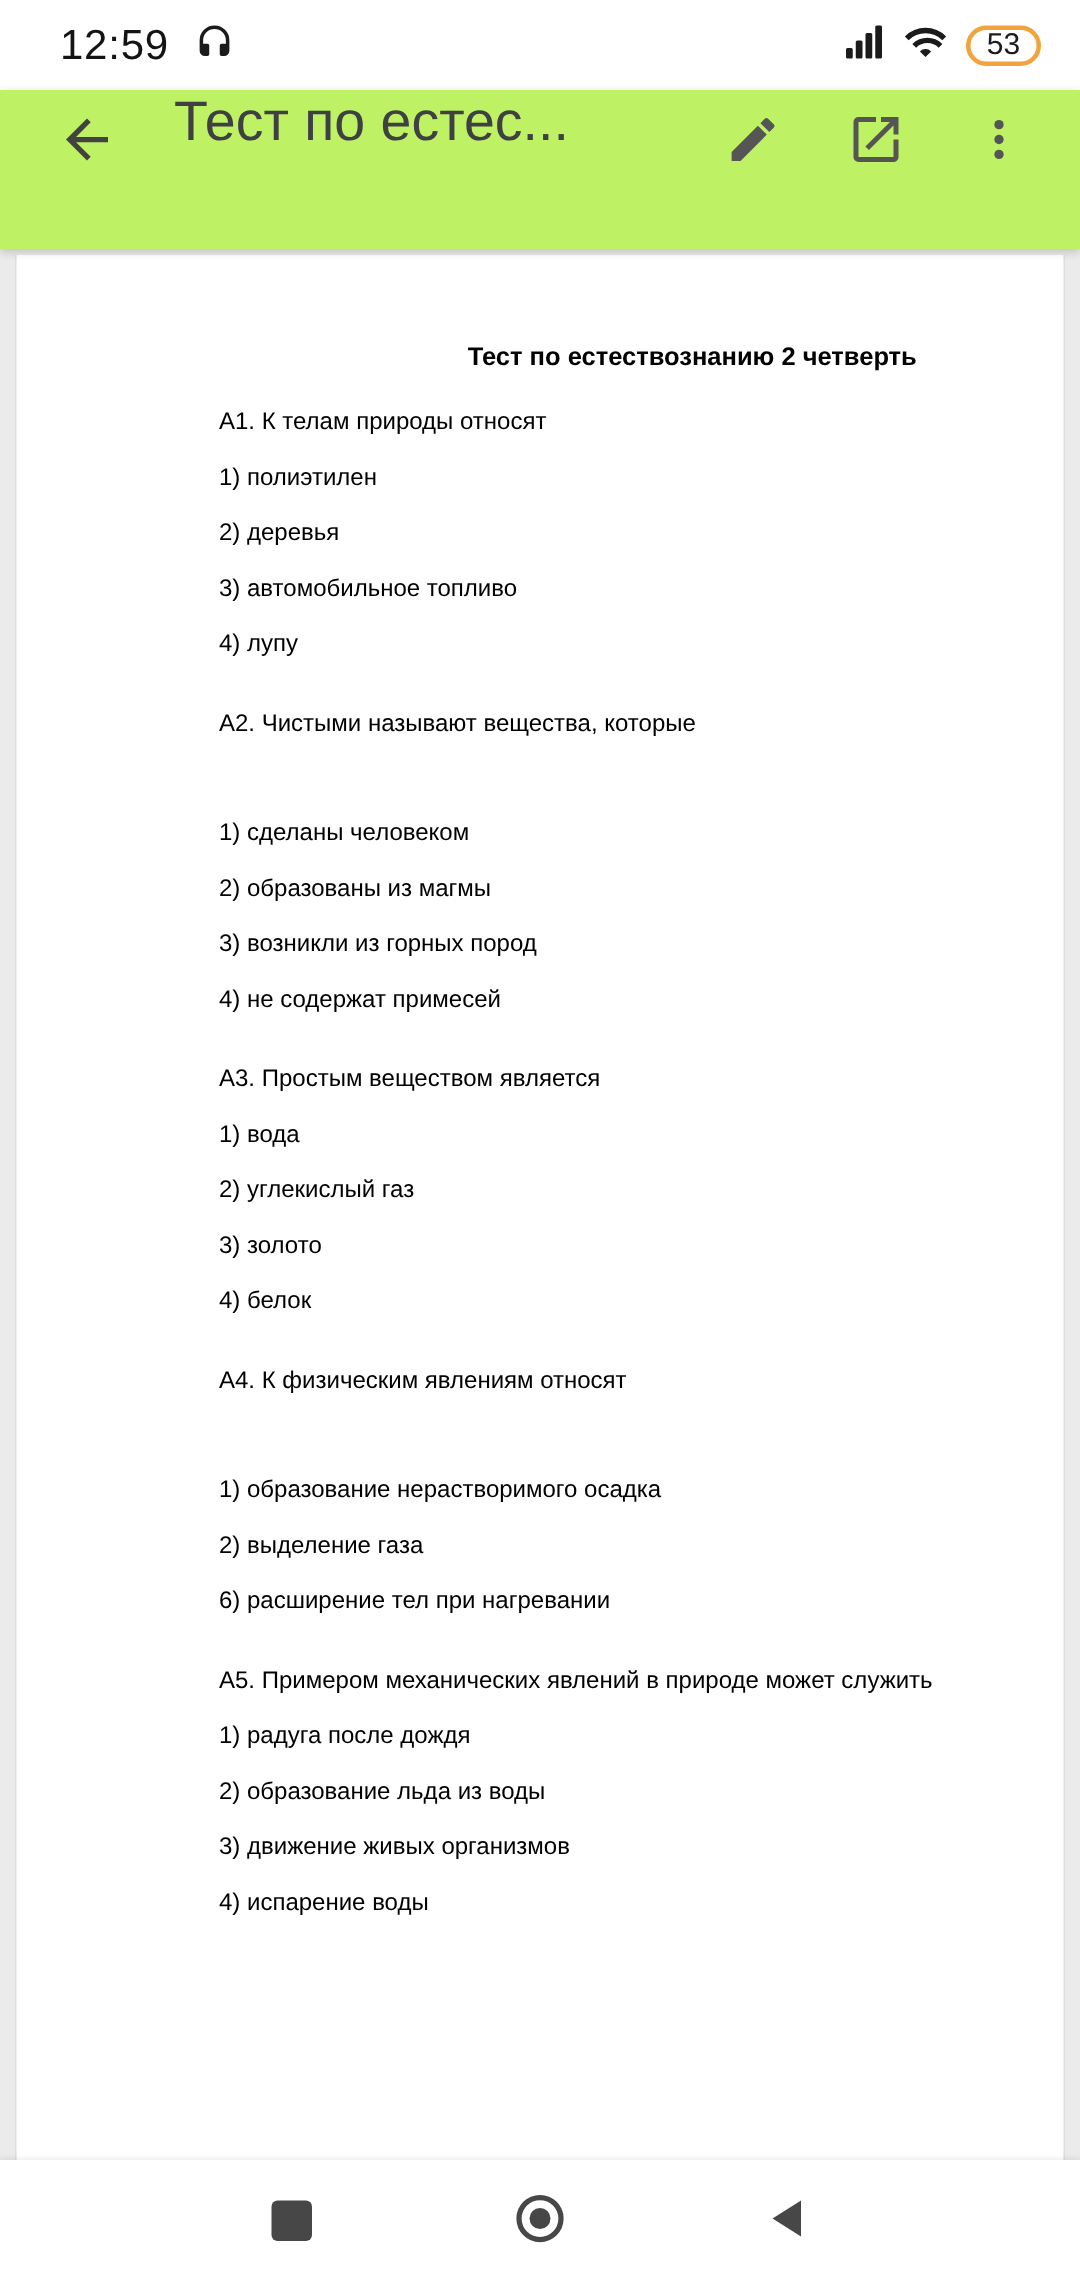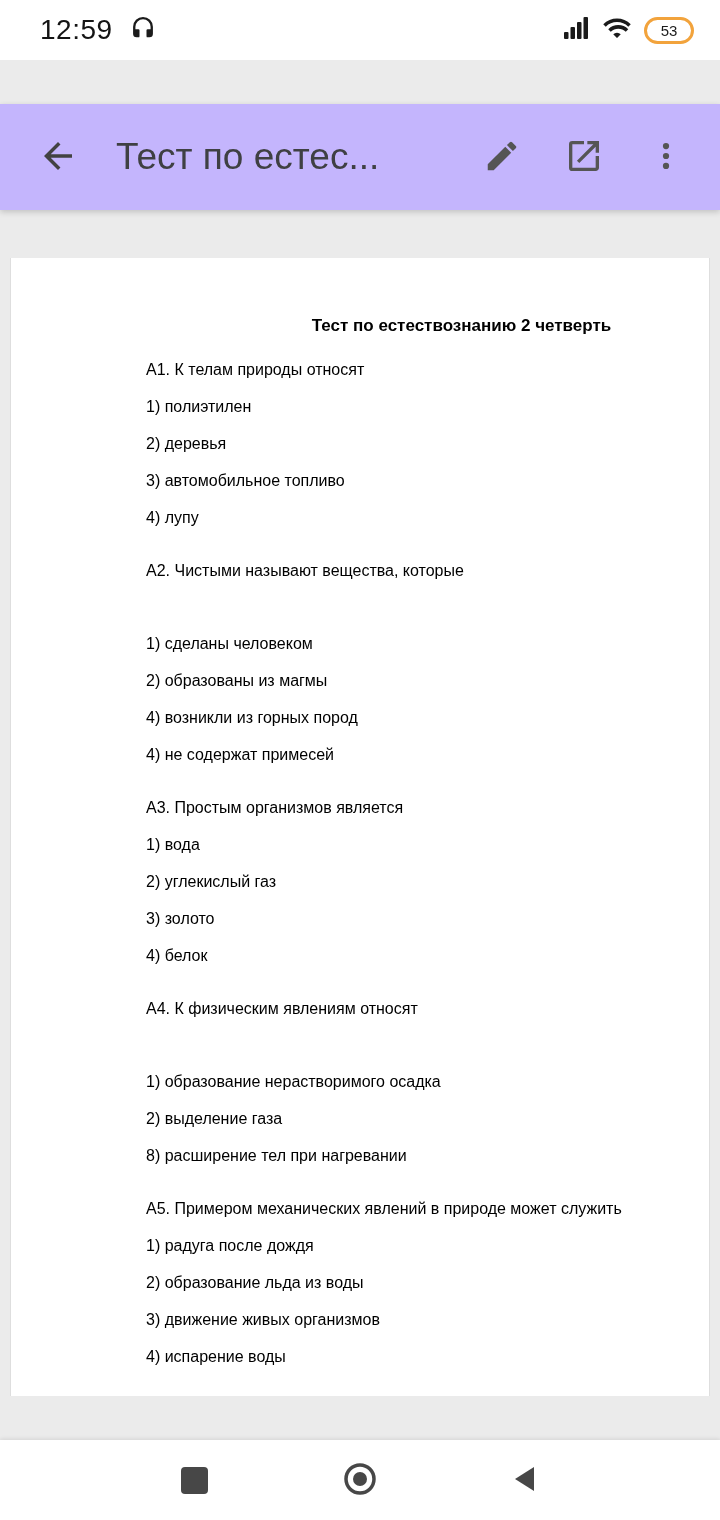--- a/index.html
+++ b/index.html
@@ -1,39 +1,39 @@
 <!DOCTYPE html>
 <html><head>
 <meta charset="utf-8">
 <style>
   * { margin:0; padding:0; box-sizing:border-box; }
   html,body { width:720px; height:1520px; }
   body { font-family:"Liberation Sans", sans-serif; background:#ebebeb; overflow:hidden; }
 
-  .screen { width:720px; height:1520px; display:flex; flex-direction:column;gap:44px; }
+  .screen { width:720px; height:1520px; display:flex; flex-direction:column; }
 
   
   .status-bar {
     flex:0 0 60px; background:#ffffff;
     display:flex; align-items:center; justify-content:space-between;
     padding:0 26px 0 40px;
   }
   .sb-left { display:flex; align-items:center; gap:16px; }
   .sb-time { font-size:28px; font-weight:500; color:#141414; letter-spacing:.5px; }
   .sb-right { display:flex; align-items:center; gap:12px; }
   .battery-pill {
     min-width:50px; height:27px; border:3px solid #f2a33c; border-radius:14px;
     display:flex; align-items:center; justify-content:center;
-    font-size:15px; font-weight:500; color:#1c1c1c; padding:0 9px; background:#fff;
+    font-size:20px; font-weight:500; color:#1c1c1c; padding:0 9px; background:#fff;
   }
 
   
   .app-bar {
-    flex:0 0 106px; background:#c4b5fd; position:relative; z-index:3;
-    display:flex; align-items:center; padding:0 20px 0 24px;
+    flex:0 0 106px; background:#bef264; position:relative; z-index:3;
+    display:flex; align-items:flex-start; padding:0 20px 0 24px;
     box-shadow:0 2px 6px rgba(0,0,0,.18);
   }
   .icon-btn {
     border:none; background:none; width:68px; height:68px;
     display:flex; align-items:center; justify-content:center; cursor:pointer; flex:0 0 auto;
   }
   .app-title {
     flex:1 1 auto; font-size:37px; font-weight:400; color:#3f4043;
     margin-left:24px; white-space:nowrap; overflow:hidden;
   }
@@ -143,37 +143,37 @@
         <p class="line">1) полиэтилен</p>
         <p class="line">2) деревья</p>
         <p class="line">3) автомобильное топливо</p>
         <p class="line">4) лупу</p>
       </div>
 
       <div class="question-block q-gap">
         <p class="line q-line">А2. Чистыми называют вещества, которые</p>
         <p class="line">1) сделаны человеком</p>
         <p class="line">2) образованы из магмы</p>
-        <p class="line">4) возникли из горных пород</p>
+        <p class="line">3) возникли из горных пород</p>
         <p class="line">4) не содержат примесей</p>
       </div>
 
       <div class="question-block">
-        <p class="line q-line">А3. Простым организмов является</p>
+        <p class="line q-line">А3. Простым веществом является</p>
         <p class="line">1) вода</p>
         <p class="line">2) углекислый газ</p>
         <p class="line">3) золото</p>
         <p class="line">4) белок</p>
       </div>
 
       <div class="question-block q-gap">
         <p class="line q-line">А4. К физическим явлениям относят</p>
         <p class="line">1) образование нерастворимого осадка</p>
         <p class="line">2) выделение газа</p>
-        <p class="line">8) расширение тел при нагревании</p>
+        <p class="line">6) расширение тел при нагревании</p>
       </div>
 
       <div class="question-block">
         <p class="line q-line">А5. Примером механических явлений в природе может служить</p>
         <p class="line">1) радуга после дождя</p>
         <p class="line">2) образование льда из воды</p>
         <p class="line">3) движение живых организмов</p>
         <p class="line">4) испарение воды</p>
       </div>
     </div>

